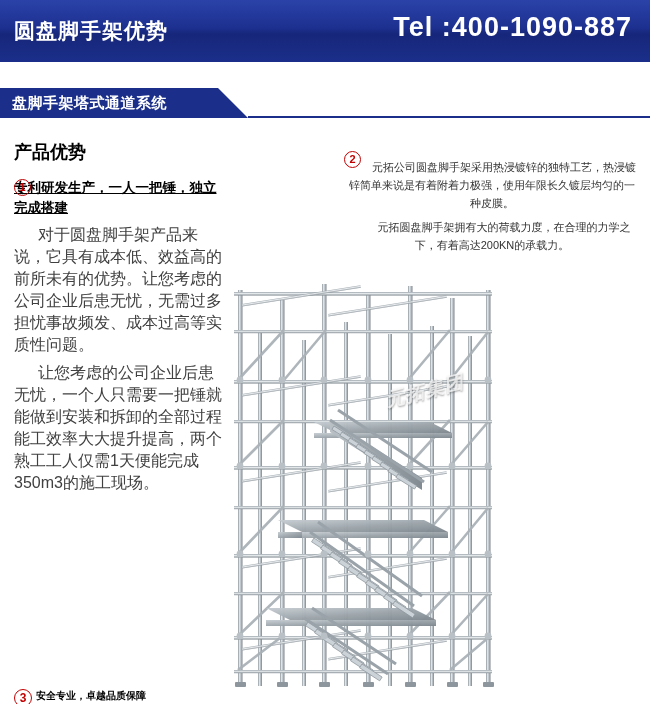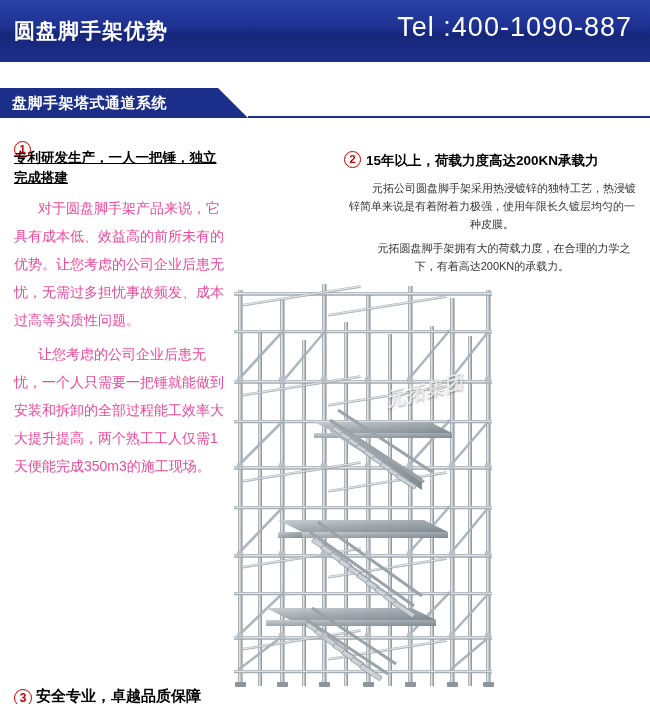--- a/index.html
+++ b/index.html
@@ -42,21 +42,21 @@
     left: 14px; top: 17px;
     font-size: 21px;
     font-weight: bold;
     color: #ffffff;
     letter-spacing: 1px;
   }
   .header-tel {
     position: absolute;
     right: 18px; top: 12px;
     font-size: 27px;
-    font-weight: normal;
+    font-weight: bold;
     color: #ffffff;
     letter-spacing: 1px;
     font-family: "Liberation Sans", sans-serif;
   }
 
   
   .section-banner {
     position: absolute;
     left: 0; top: 88px;
     width: 250px;
@@ -114,23 +114,23 @@
     text-align: center;
     font-weight: bold;
   }
   .point-text {
     font-size: 13.5px;
     font-weight: bold;
     line-height: 20px;
     color: #000;
   }
   .body-para {
-    font-size: 14px;
-    line-height: 28px;
-    color: #ec4899;
+    font-size: 16px;
+    line-height: 22px;
+    color: #404040;
     text-indent: 24px;
     margin: 6px 0 0 0;
   }
 
   
   .right-col {
     position: absolute;
     left: 344px; top: 150px;
     width: 296px;
   }
@@ -145,21 +145,21 @@
     text-align: center;
   }
 
   
   .bottom-point {
     position: absolute;
     left: 14px; top: 686px;
     width: 300px;
   }
   .bottom-point .point-text {
-    font-size: 15px;
+    font-size: 10px;
   }
   .bottom-point .point-num {
     top: 3px;
     width: 16px; height: 16px;
     line-height: 16px;
     font-size: 12px;
   }
 
   
   .photo {
@@ -388,34 +388,34 @@
           <rect x="187" y="412" width="11" height="5" rx="1"></rect>
           <rect x="229" y="412" width="11" height="5" rx="1"></rect>
           <rect x="265" y="412" width="11" height="5" rx="1"></rect>
         </g>
       </g>
     </svg>
   </div>
   <div class="watermark">元拓集团</div>
 
   <div class="left-col">
+    <div class="heading-main">产品优势</div>
 
     <div class="point">
       <div class="point-num">1</div>
     </div>
     <div class="point-text" style="margin-left:0;text-decoration:underline;">专利研发生产，一人一把锤，独立完成搭建</div>
 
     <p class="body-para">对于圆盘脚手架产品来说，它具有成本低、效益高的前所未有的优势。让您考虑的公司企业后患无忧，无需过多担忧事故频发、成本过高等实质性问题。</p>
     <p class="body-para">让您考虑的公司企业后患无忧，一个人只需要一把锤就能做到安装和拆卸的全部过程能工效率大大提升提高，两个熟工工人仅需1天便能完成350m3的施工现场。</p>
   </div>
 
   <div class="right-col">
     <div class="point">
       <div class="point-num">2</div>
-      <div class="point-text">15年以上，荷载力度高达200KN承载力</div>
     </div>
 
     <p class="body-para">元拓公司圆盘脚手架采用热浸镀锌的独特工艺，热浸镀锌简单来说是有着附着力极强，使用年限长久镀层均匀的一种皮膜。</p>
     <p class="body-para">元拓圆盘脚手架拥有大的荷载力度，在合理的力学之下，有着高达200KN的承载力。</p>
   </div>
 
   <div class="bottom-point point">
     <div class="point-num">3</div>
     <div class="point-text">安全专业，卓越品质保障</div>
   </div>

